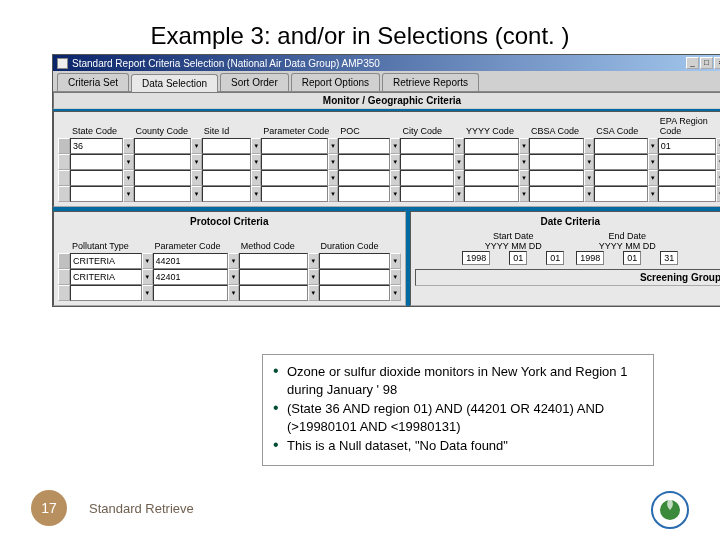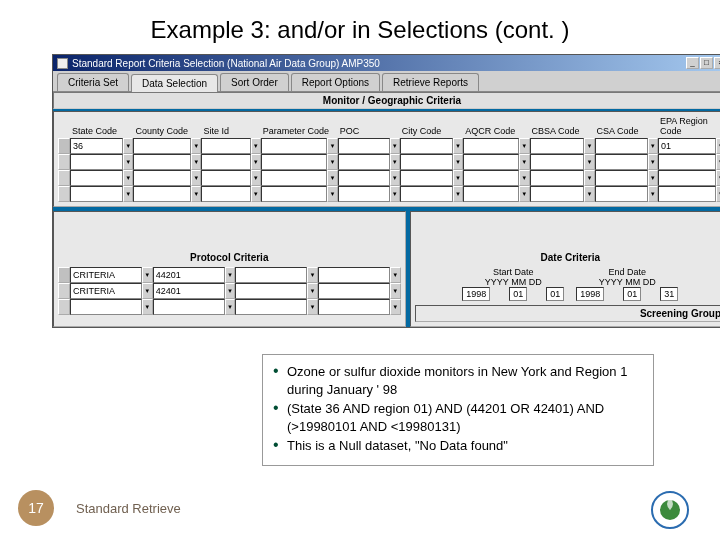--- a/index.html
+++ b/index.html
@@ -1,17 +1,17 @@
 <!DOCTYPE html>
 <html><head>
 <meta charset="utf-8">
 <style>
   * { box-sizing: border-box; margin: 0; padding: 0; }
   body { width: 720px; height: 540px; background: #fff; font-family: Arial, sans-serif; position: relative; overflow: hidden; }
-  .slide-title { font-size: 24px; font-weight: normal; text-align: center; padding: 16px 0 10px; color: #000; }
+  .slide-title { font-size: 24px; font-weight: normal; text-align: center; padding: 22px 0 10px; color: #000; }
   .app-window { position: absolute; left: 52px; top: 54px; width: 680px; border: 1px solid #555; background: #d0d0d0; }
   .title-bar { background: linear-gradient(to right, #0a246a, #a6caf0); color: #fff; font-size: 10px; padding: 2px 4px; display: flex; align-items: center; justify-content: space-between; height: 16px; }
   .title-bar-text { display: flex; align-items: center; gap: 4px; }
   .title-bar-icon { width: 11px; height: 11px; background: #eee; border: 1px solid #888; }
   .win-controls { display: flex; gap: 1px; }
   .win-btn { width: 13px; height: 12px; background: #d0d0d0; border: 1px outset #fff; font-size: 8px; line-height: 10px; text-align: center; color: #000; cursor: default; }
   .tab-bar { display: flex; background: #d0d0d0; padding: 2px 4px 0; gap: 0; border-bottom: 1px solid #888; }
   .tab { font-size: 10px; padding: 3px 10px; background: #d0d0d0; border: 1px solid #888; border-bottom: none; margin-right: 2px; border-radius: 3px 3px 0 0; }
   .tab.active { background: #e8e8e8; position: relative; top: 1px; }
   .panel { background: #0369a1; }
@@ -21,33 +21,33 @@
   table.criteria th { text-align: left; font-weight: normal; padding: 0 2px 2px; vertical-align: bottom; height: 22px; }
   table.criteria td { padding: 0; }
   .input-cell { display: flex; align-items: center; }
   .text-input { font-size: 9px; height: 16px; border: 1px inset #888; background: #fff; padding: 0 2px; width: 100%; }
   .dropdown-btn { width: 12px; height: 16px; background: #d0d0d0; border: 1px outset #fff; font-size: 7px; line-height: 14px; text-align: center; }
   .row-handle { width: 12px; height: 16px; background: #d0d0d0; border: 1px outset #fff; }
   .row-handle.sel { background: #c0c0c0; }
   .lower { display: flex; gap: 4px; }
   .protocol-box { flex: 1.1; border: 1px inset #aaa; background: #e8e8e8; padding: 4px; }
   .date-box { flex: 1; border: 1px inset #aaa; background: #e8e8e8; padding: 4px; }
-  .box-title { font-size: 10px; font-weight: bold; text-align: center; margin-bottom: 4px; margin-top: 36px; }
+  .box-title { font-size: 10px; font-weight: bold; text-align: center; margin-bottom: 4px; }
   .date-cols { display: flex; gap: 12px; justify-content: center; }
   .date-col { text-align: center; font-size: 9px; }
   .date-inputs { display: flex; gap: 19px; }
   .date-inputs input { width: 28px; height: 14px; font-size: 9px; border: 1px inset #888; text-align: center; }
   .screening { border: 1px inset #aaa; background: #e8e8e8; padding: 2px 4px; font-size: 10px; font-weight: bold; text-align: right; margin-top: 4px; }
   .bottom-row { display: flex; gap: 6px; margin-top: 6px; }
   .network-box { border: 1px inset #aaa; background: #e8e8e8; padding: 6px 10px; font-size: 10px; font-weight: bold; }
   .overlay-note { position: absolute; left: 262px; top: 354px; width: 392px; background: #fff; border: 1px solid #999; padding: 8px 10px; font-size: 13px; line-height: 1.35; }
   .overlay-note ul { list-style: none; }
   .overlay-note li { position: relative; padding-left: 14px; margin-bottom: 2px; }
   .overlay-note li::before { content: "•"; position: absolute; left: 0; color: #004d33; font-size: 16px; line-height: 1; }
-  .footer { position: absolute; bottom: 14px; left: 0; width: 100%; display: flex; align-items: center; padding: 0 40px 0 0; }
+  .footer { position: absolute; bottom: 14px; left: 0; width: 100%; display: flex; align-items: center; padding: 0 40px 0 13px; }
   .page-num { width: 36px; height: 36px; border-radius: 50%; background: #b89060; color: #fff; display: flex; align-items: center; justify-content: center; font-size: 14px; margin-left: 18px; }
   .footer-text { margin-left: 22px; font-size: 13px; color: #706050; }
   .logo { position: absolute; right: 30px; bottom: 10px; width: 40px; height: 40px; }
   .logo svg { width: 100%; height: 100%; }
 </style>
 </head>
 <body>
 
 <div class="slide-title">Example 3: and/or in Selections (cont. )</div>
 
@@ -78,21 +78,21 @@
       <table class="criteria">
         <tbody>
             <tr>
           <th style="width:12px"></th>
           <th>State Code</th>
           <th>County Code</th>
           <th>Site Id</th>
           <th>Parameter Code</th>
           <th>POC</th>
           <th>City Code</th>
-          <th>AQCR Code</th>
+          <th>YYYY Code</th>
           <th>CBSA Code</th>
           <th>CSA Code</th>
           <th>EPA Region Code</th>
         </tr>
         <tr>
           <td>
                 <div class="row-handle sel"></div>
               </td>
           <td>
                 <div class="input-cell">
@@ -352,20 +352,27 @@
         </tr>
       </tbody>
         </table>
     </div>
 
     <div class="lower">
       <div class="protocol-box">
         <div class="box-title">Protocol Criteria</div>
         <table class="criteria">
           <tbody>
+              <tr>
+            <th style="width:12px"></th>
+            <th>Pollutant Type</th>
+            <th>Parameter Code</th>
+            <th>Method Code</th>
+            <th>Duration Code</th>
+          </tr>
           <tr>
             <td>
                   <div class="row-handle sel"></div>
                 </td>
             <td>
                   <div class="input-cell">
                     <input class="text-input" value="CRITERIA" style="">
                     <div class="dropdown-btn">▾</div>
                   </div>
                 </td>

